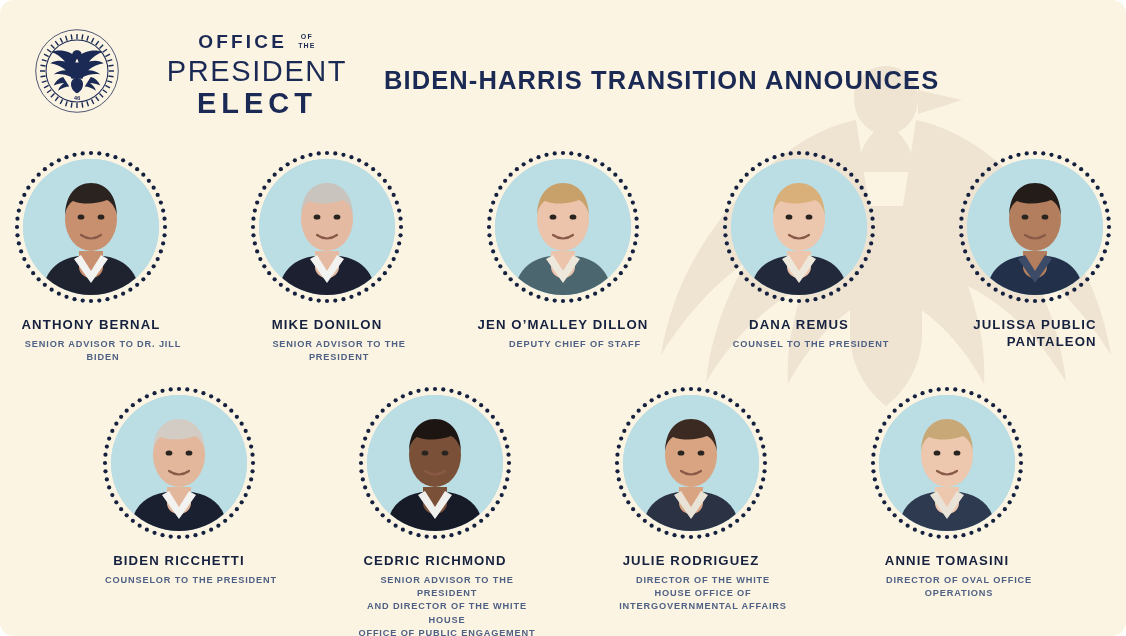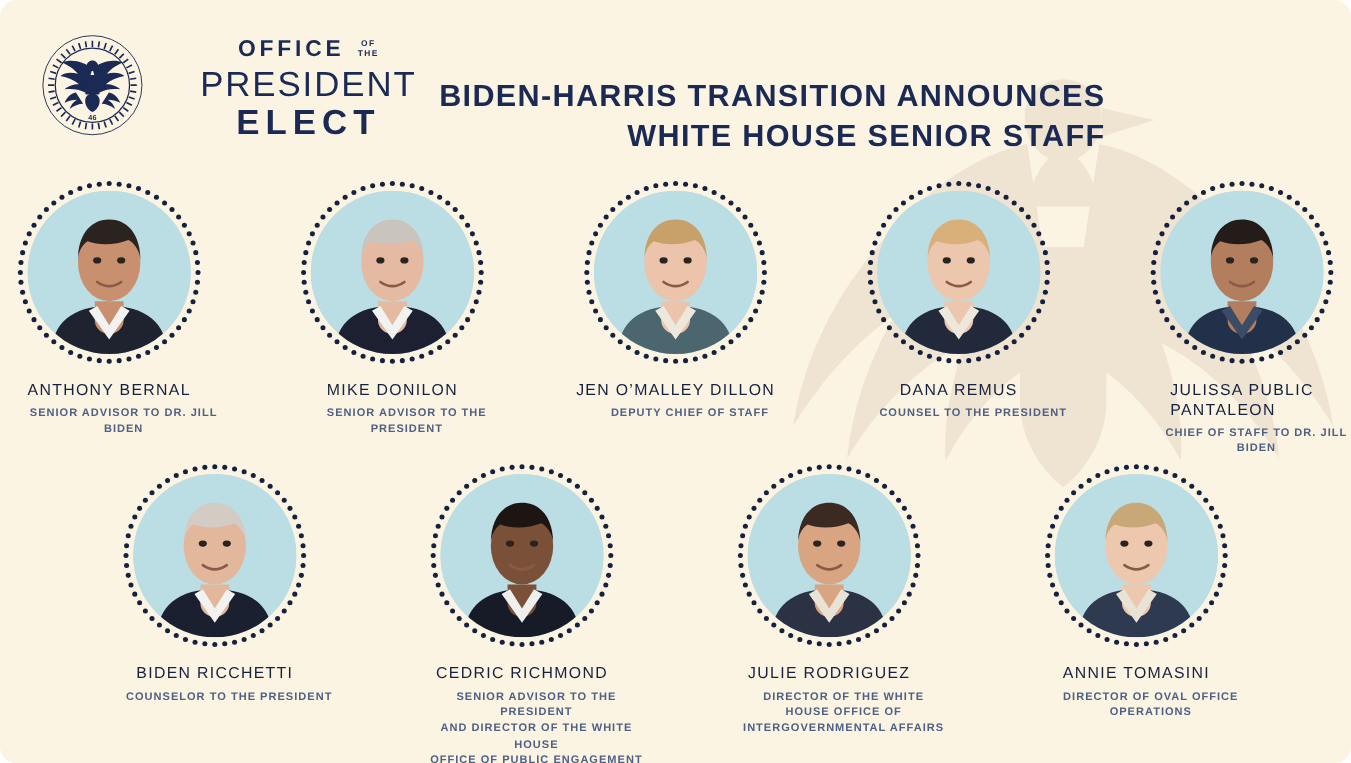--- a/index.html
+++ b/index.html
@@ -95,28 +95,27 @@
     font-size: 29px;
     font-weight: bold;
     letter-spacing: 5px;
     line-height: 1.08;
     margin-top: 1px;
     text-align: center;
   }
 
   .headline {
     position: absolute;
-    left: 332px;
+    left: 350px;
     top: 40px;
     color: #1B2A54;
     font-size: 25.5px;
     font-weight: bold;
     letter-spacing: 1.1px;
     line-height: 1.33;
-    text-align: right;
   }
   .headline div { white-space: nowrap; }
 
   
   .row {
     position: absolute;
     display: flex;
     justify-content: center;
     align-items: flex-start;
   }
@@ -151,23 +150,23 @@
     border-radius: 50%;
     overflow: hidden;
     background: #BBDDE4;
   }
   .portrait svg { display: block; width: 136px; height: 136px; }
 
   .p-name {
     margin-top: 11px;
     color: #15213F;
     font-size: 13.2px;
-    font-weight: normal;
+    font-weight: bold;
     letter-spacing: 1.1px;
-    text-align: left;
+    text-align: right;
     line-height: 1.25;
     white-space: pre-line;
   }
   .p-title {
     margin-top: 4px;
     color: #4E6185;
     font-size: 9.2px;
     font-weight: bold;
     letter-spacing: 0.85px;
     text-align: center;
@@ -276,21 +275,20 @@
           <span>OF</span>
           <span>THE</span>
         </span>
       </div>
       <div class="brand-line2">PRESIDENT</div>
       <div class="brand-line3">ELECT</div>
     </div>
 
     <div class="headline">
       <div>BIDEN-HARRIS TRANSITION ANNOUNCES</div>
-      <div>WHITE HOUSE SENIOR STAFF</div>
     </div>
   </div>
 
   <div class="row row-1">
       <div class="person">
         <div class="portrait-wrap">
           <div class="portrait">
             <svg viewBox="0 0 136 136">
               <rect width="136" height="136" fill="#BBDDE4"></rect>
               <path d="M20 136 c0 -26 18 -40 48 -40 c30 0 48 14 48 40 Z" fill="#1F2330"></path>
@@ -675,21 +673,20 @@
               <circle cx="39.63" cy="16.34" r="2.1" fill="#15213F"></circle>
               <circle cx="46.89" cy="12.33" r="2.1" fill="#15213F"></circle>
               <circle cx="54.56" cy="9.15" r="2.1" fill="#15213F"></circle>
               <circle cx="62.53" cy="6.86" r="2.1" fill="#15213F"></circle>
               <circle cx="70.71" cy="5.47" r="2.1" fill="#15213F"></circle>
             </svg>
           </div>
         </div>
         <div class="p-name">JULISSA PUBLIC
 PANTALEON</div>
-        <div class="p-title">CHIEF OF STAFF TO DR. JILL BIDEN</div>
       </div>
     </div>
 
   <div class="row row-2">
       <div class="person">
         <div class="portrait-wrap">
           <div class="portrait">
             <svg viewBox="0 0 136 136">
               <rect width="136" height="136" fill="#BBDDE4"></rect>
               <path d="M20 136 c0 -26 18 -40 48 -40 c30 0 48 14 48 40 Z" fill="#1B2030"></path>

